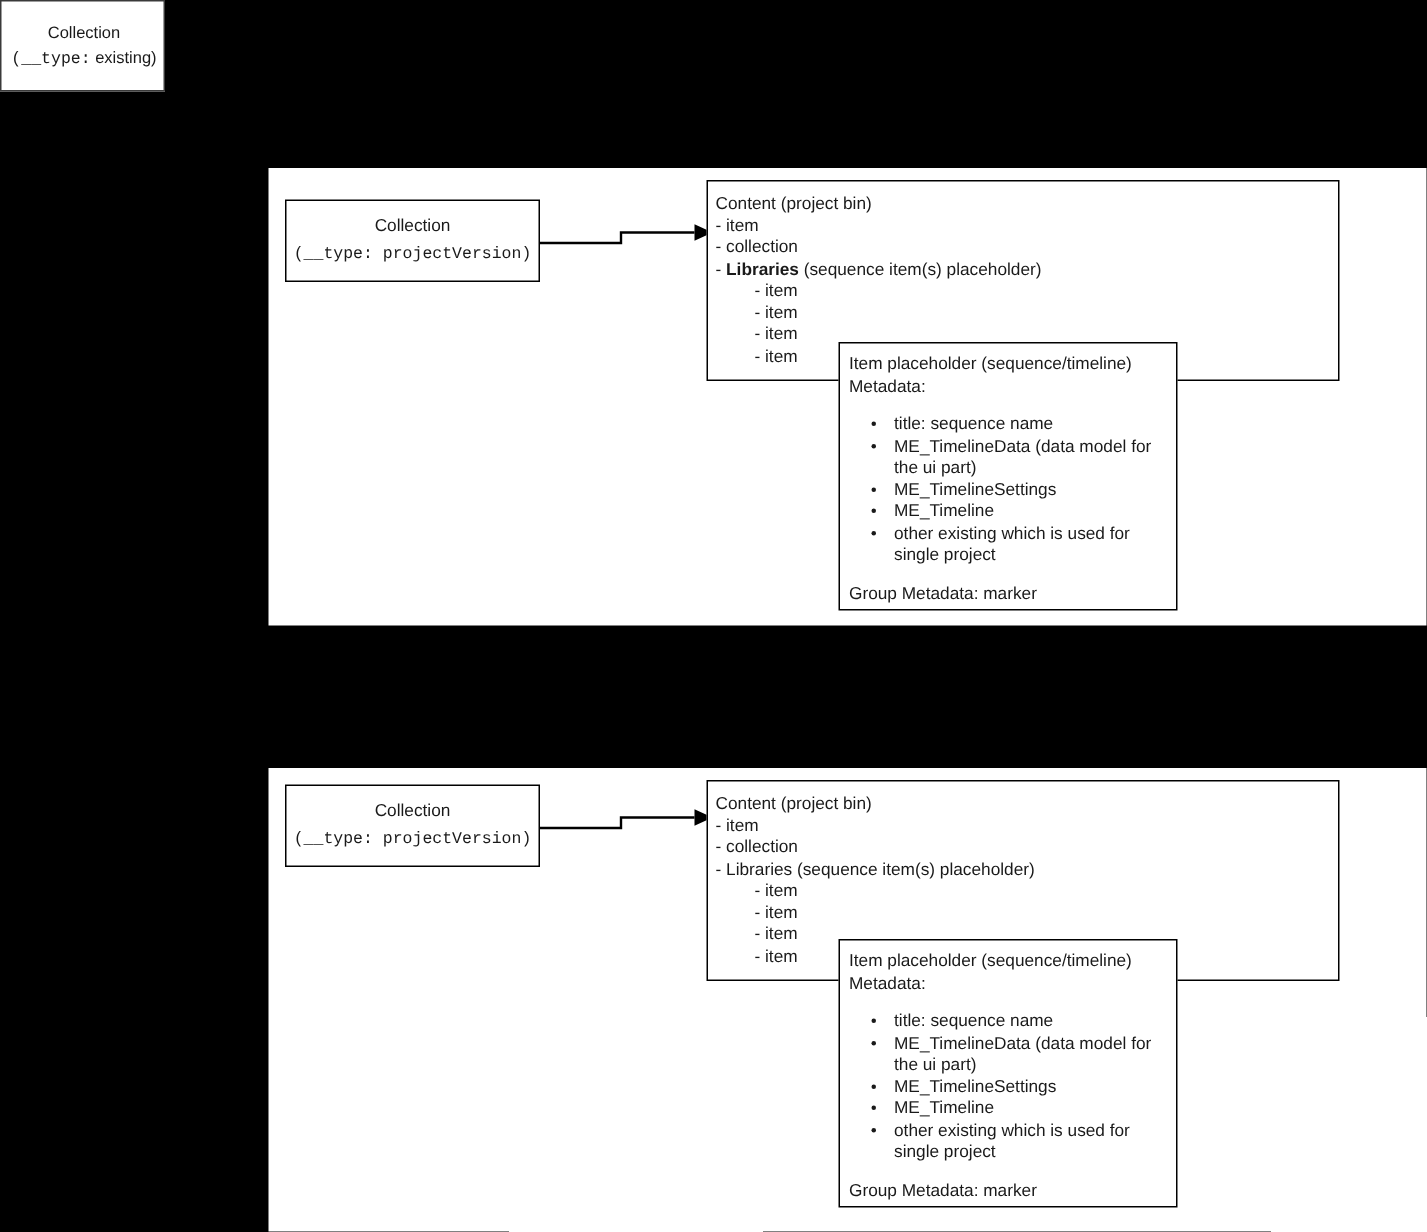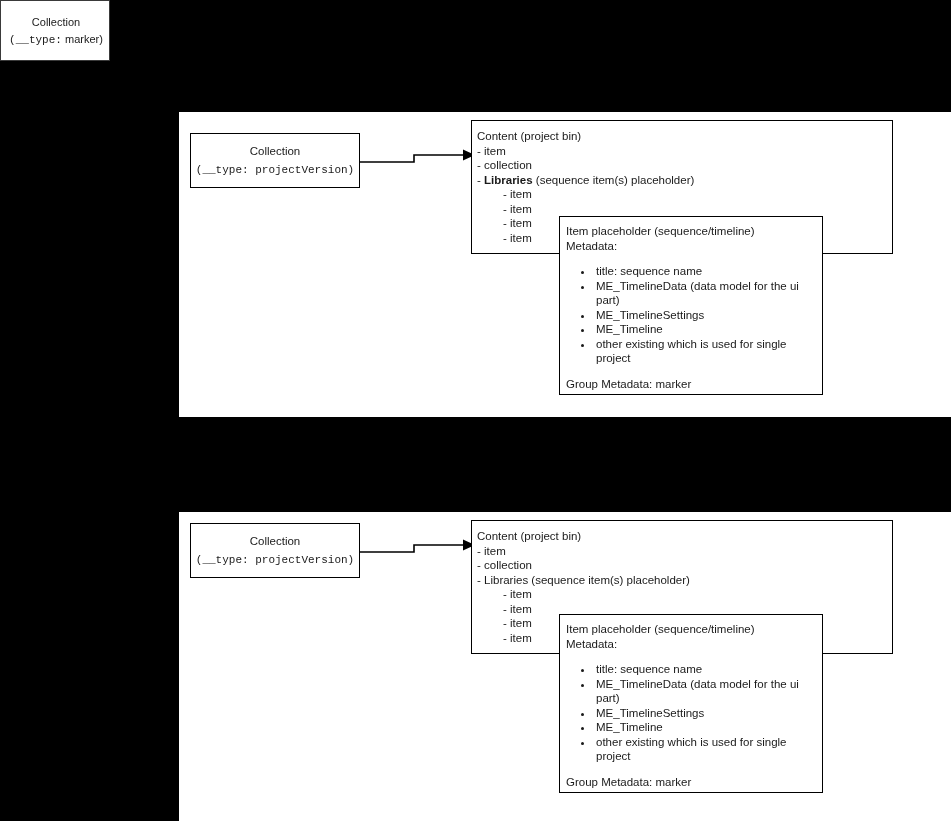--- a/index.html
+++ b/index.html
@@ -92,25 +92,26 @@
     line-height: 14.5px;
   }
   #content-upper { left: 471px; top: 120px; height: 134px; }
   #content-lower { left: 471px; top: 520px; height: 134px; }
   .content-box .row { white-space: nowrap; }
   .content-box .indent { padding-left: 26px; }
   .content-box b { font-weight: bold; }
 
   
   .placeholder-box {
-    width: 264px;
+    width: 226px;
     padding: 7px 6px 8px 6px;
     font-size: 11.5px;
     color: #1a1a1a;
     line-height: 14.5px;
+    margin-top: 12px;
   }
   #placeholder-upper { left: 559px; top: 216px; height: 179px; }
   #placeholder-lower { left: 559px; top: 614px; height: 179px; }
   .placeholder-box .hdr { white-space: nowrap; }
   .placeholder-box ul {
     margin: 11px 0 11px 0;
     padding-left: 28px;
     list-style-type: disc;
   }
   .placeholder-box ul li {
@@ -128,21 +129,21 @@
   #arrow-lower { left: 359px; top: 530px; width: 116px; height: 30px; }
 </style>
 </head>
 <body>
 
 <div class="canvas">
 
   <div class="panel" id="panel-top-left">
     <div class="tl-label">
       <div>Collection</div>
-      <div class="ln2"><span class="mono">(__type:</span><span> marker)</span></div>
+      <div class="ln2"><span class="mono">(__type:</span><span> existing)</span></div>
     </div>
   </div>
 
   <div class="panel" id="panel-upper"></div>
 
   <div class="box collection-box" id="collection-upper">
     <div>Collection</div>
     <div><span class="mono">(__type:</span><span class="mono"> projectVersion)</span></div>
   </div>
 

